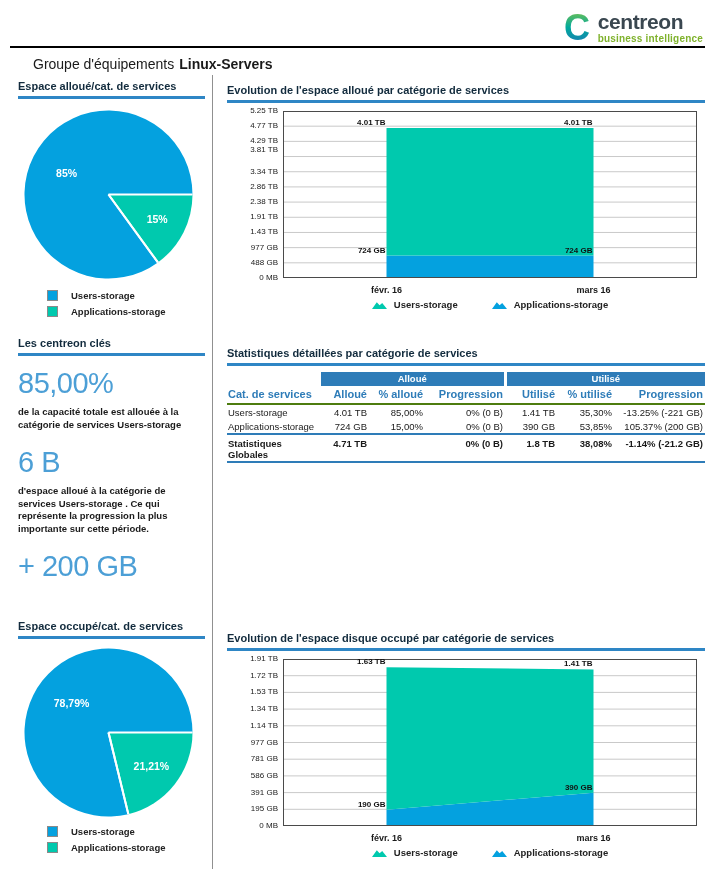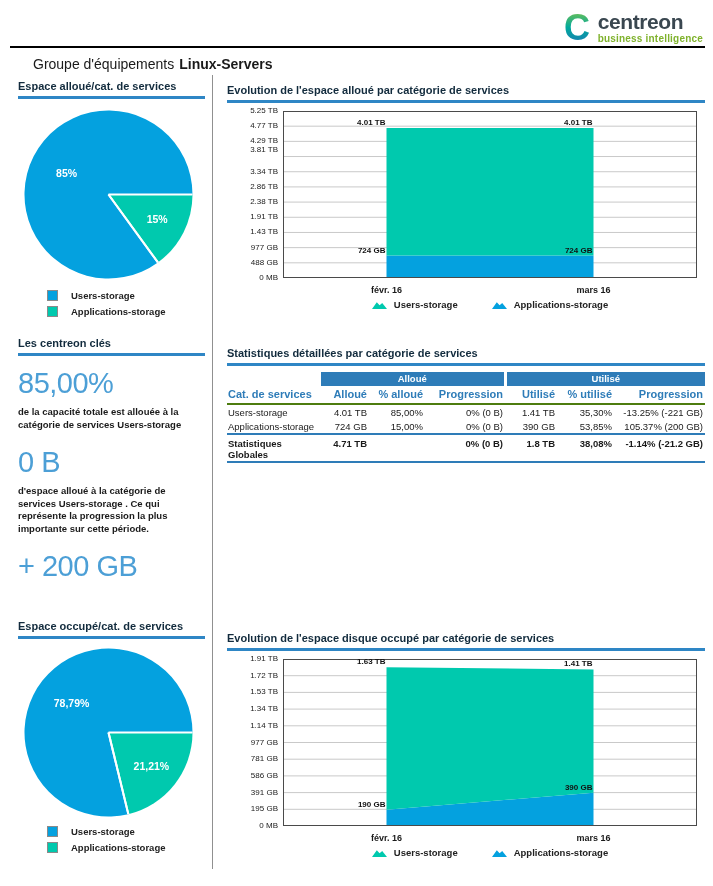--- a/index.html
+++ b/index.html
@@ -101,21 +101,21 @@
       </div>
     </div>
 
   <div class="sec left" id="sec-kf" style="top:337px;height:275px;">
     <div class="sec-title">Les centreon clés</div>
     <div class="kf-block">
       <div class="kf-val">85,00%</div>
       <p class="kf-text"><span>de la capacité totale est allouée à la catégorie de services </span><b>Users-storage</b><span></span></p>
     </div>
     <div class="kf-block" style="margin-top:16px;">
-      <div class="kf-val">0 B</div>
+      <div class="kf-val">6 B</div>
       <p class="kf-text"><span>d'espace alloué à la catégorie de services </span><b>Users-storage</b><span> . Ce qui représente la progression la plus importante sur cette période.</span></p>
     </div>
     <div class="kf-block" style="margin-top:15px;">
       <div class="kf-val">+ 200 GB</div>
     </div>
   </div>
 
   <div class="sec left" id="sec-pie-used" style="top:620px;height:245px;">
     <div class="sec-title">Espace occupé/cat. de services</div>
   <svg width="173" height="173" style="position: absolute; left: 4px; top: 26px; overflow: visible;">

